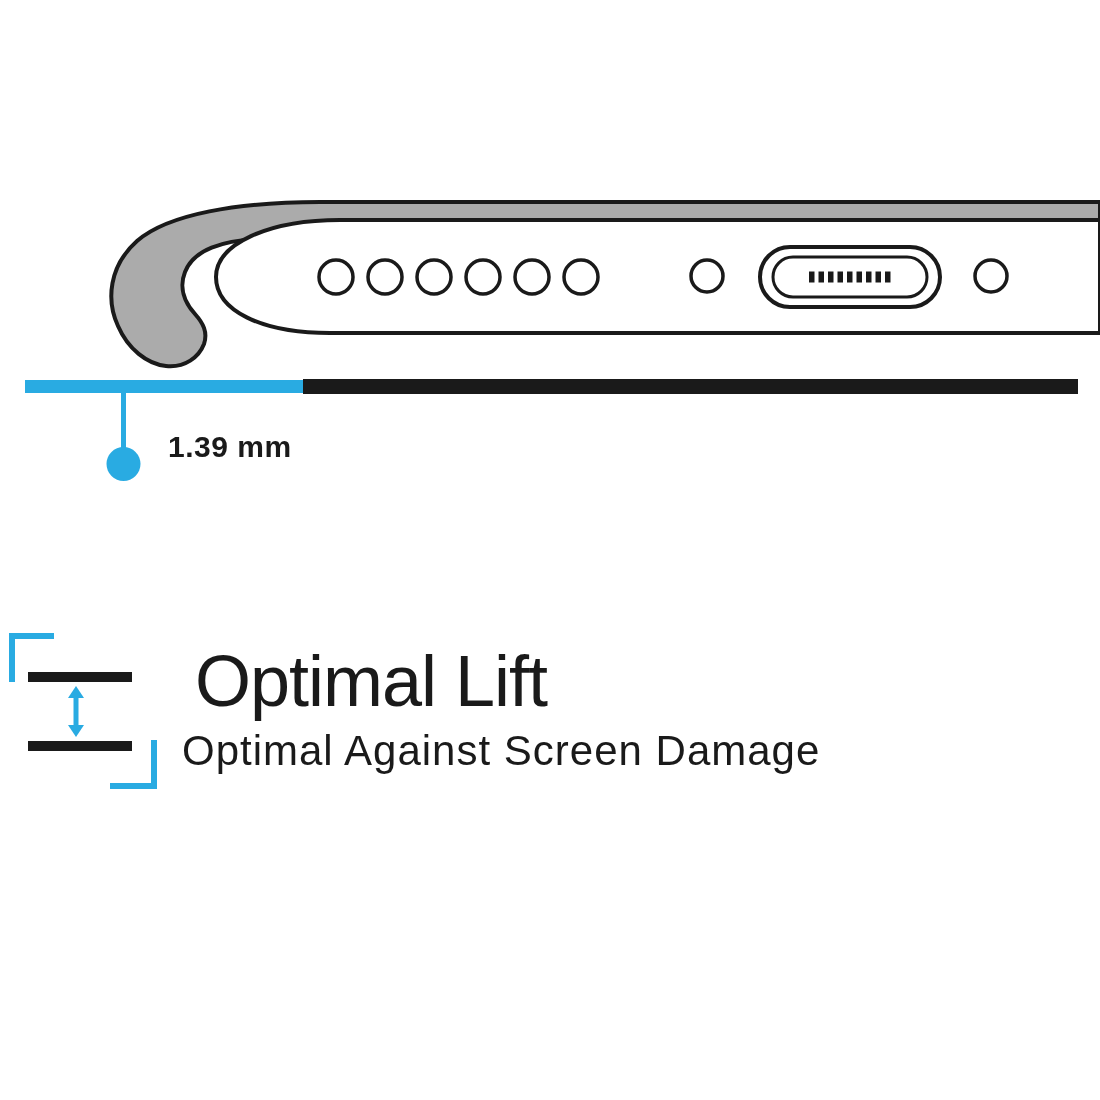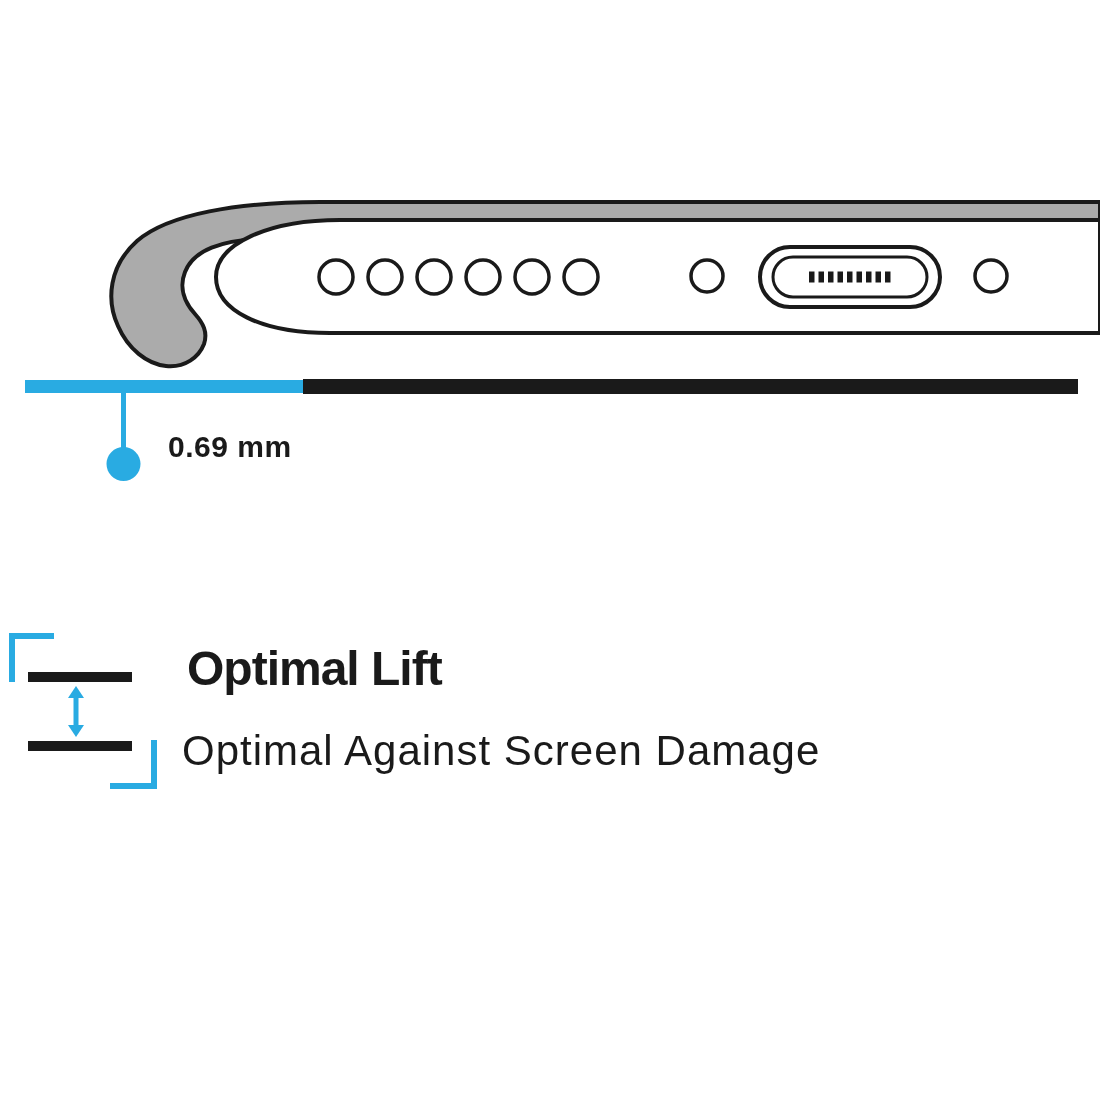--- a/index.html
+++ b/index.html
@@ -18,21 +18,21 @@
   .fill-gray{fill:var(--case-gray);}
   .fill-white{fill:#ffffff;}
   .fill-ink{fill:var(--ink-black);}
   .fill-accent{fill:var(--accent-cyan);}
   .stroke-ink{stroke:var(--ink-black);}
   .stroke-accent{stroke:var(--accent-cyan);}
   .no-fill{fill:none;}
 
   .text-label{position:absolute;color:var(--ink-black);white-space:nowrap;}
   #measurement-label{left:168px;top:430px;font-size:30px;font-weight:700;letter-spacing:0.5px;}
-  #feature-title{left:187px;top:645px;font-size:48px;font-weight:700;letter-spacing:-1px;line-height:1;}
+  #feature-title{left:195px;top:645px;font-size:72px;font-weight:400;letter-spacing:-1px;line-height:1;}
   #feature-subtitle{left:182px;top:730px;font-size:42px;font-weight:500;letter-spacing:1px;line-height:1;}
 </style>
 </head>
 <body>
 
 <div class="canvas">
 
   <svg class="illustration-svg" viewBox="0 0 1100 1100" xmlns="http://www.w3.org/2000/svg">
 
     <path class="fill-gray stroke-ink" stroke-width="4" stroke-linejoin="round" d="M 1100 202 L 320 202
@@ -92,19 +92,19 @@
       <rect class="fill-ink" x="28" y="672" width="104" height="10"></rect>
       <rect class="fill-ink" x="28" y="741" width="104" height="10"></rect>
       <g>
         <line class="stroke-accent" stroke-width="5" x1="76" y1="694" x2="76" y2="729"></line>
         <polygon class="fill-accent" points="76,686 68,698 84,698"></polygon>
         <polygon class="fill-accent" points="76,737 68,725 84,725"></polygon>
       </g>
     </g>
   </svg>
 
-  <div class="text-label" id="measurement-label">0.69 mm</div>
+  <div class="text-label" id="measurement-label">1.39 mm</div>
 
   <div class="text-label" id="feature-title">Optimal Lift</div>
 
   <div class="text-label" id="feature-subtitle">Optimal Against Screen Damage</div>
 
 </div>
 
 </body></html>

